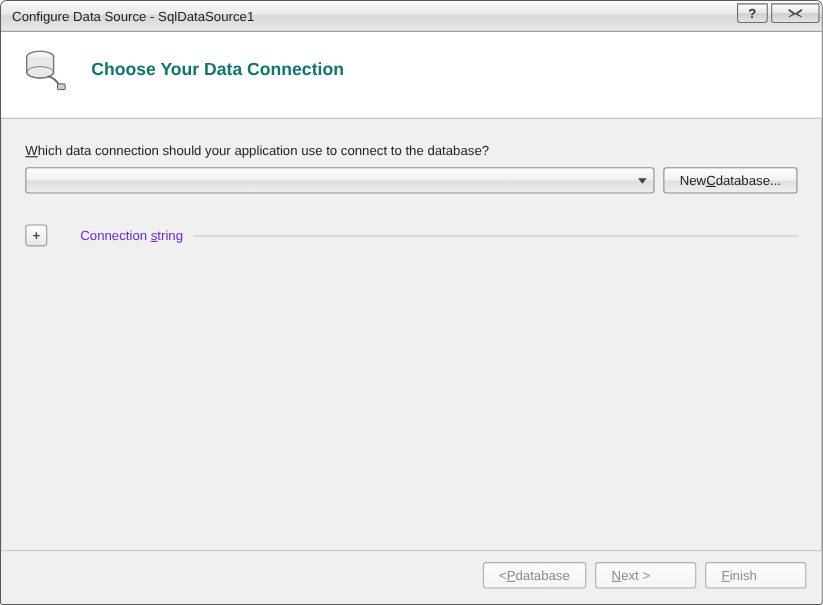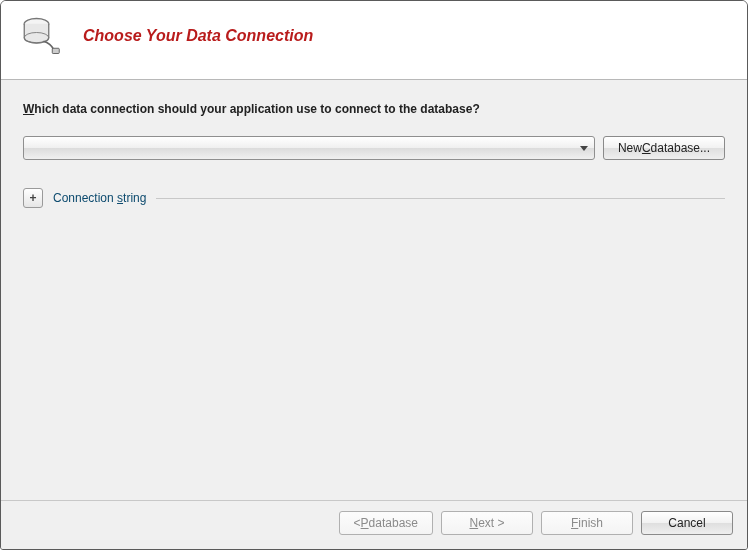--- a/index.html
+++ b/index.html
@@ -73,33 +73,32 @@
   .header-icon {
     width: 42px;
     height: 42px;
     display: flex;
     align-items: center;
     justify-content: center;
   }
   .header-title {
     font-size: 16px;
     font-weight: bold;
-    color: #b91c1c;
-    font-style: italic;
+    color: #0f766e;
   }
   
   .body {
     flex: 1;
     padding: 22px 22px 8px 22px;
     box-sizing: border-box;
     color: #222;
   }
   .prompt {
-    font-weight: bold;
-    margin-bottom: 20px;
+    font-weight: normal;
+    margin-bottom: 8px;
   }
   .mnemonic { text-decoration: underline; }
   .row-conn {
     display: flex;
     gap: 8px;
     align-items: stretch;
   }
   .combo {
     flex: 1;
     height: 24px;
@@ -120,21 +119,21 @@
   }
   .btn {
     height: 24px;
     box-sizing: border-box;
     border: 1px solid #8a8a8a;
     border-radius: 3px;
     background: linear-gradient(to bottom, #ffffff 0%, #f2f2f2 48%, #dfdfdf 52%, #efefef 100%);
     padding: 0 14px;
     display: inline-flex;
     align-items: center;
-    justify-content: center;
+    justify-content: flex-start;
     color: #222;
     white-space: nowrap;
   }
   .btn.disabled {
     color: #8b8b8b;
     border-color: #b0b0b0;
     background: linear-gradient(to bottom, #fcfcfc 0%, #f4f4f4 100%);
   }
   .conn-section {
     margin-top: 28px;
@@ -149,21 +148,21 @@
     border-radius: 3px;
     background: linear-gradient(to bottom, #ffffff, #e6e6e6);
     display: flex;
     align-items: center;
     justify-content: center;
     font-weight: bold;
     color: #444;
     line-height: 1;
     font-size: 12px;
   }
-  .conn-label { color: #0c4a6e; white-space: nowrap; }
+  .conn-label { color: #6d28d9; white-space: nowrap; margin-left: 20px; }
   .hr-line {
     flex: 1;
     height: 1px;
     background: #c8c8c8;
   }
   
   .footer {
     border-top: 1px solid #c8c8c8;
     padding: 10px 14px 14px 14px;
     display: flex;
@@ -171,20 +170,31 @@
     gap: 8px;
     background: #f0f0f0;
   }
   .footer .btn { min-width: 92px; }
 </style>
 </head>
 <body>
 
 <div class="window">
 
+  <div class="titlebar">
+    <div class="title">Configure Data Source - SqlDataSource1</div>
+    <div class="win-btn help">
+      <span>?</span>
+    </div>
+    <div class="win-btn close">
+      <svg viewBox="0 0 16 10">
+        <path d="M2 1 L8 5 L14 1 L14 3 L10 5.5 L14 8 L14 9 L8 6 L2 9 L2 8 L6 5.5 L2 3 Z" fill="#444"></path>
+      </svg>
+    </div>
+  </div>
 
   <div class="header-strip">
     <div class="header-icon">
       <svg viewBox="0 0 48 48" width="42" height="42">
         <ellipse cx="20" cy="10" rx="14" ry="6" fill="#f4f4f4" stroke="#777" stroke-width="1.5"></ellipse>
         <path d="M6 10 v16 a14 6 0 0 0 28 0 V10" fill="#e8e8e8" stroke="#777" stroke-width="1.5"></path>
         <ellipse cx="20" cy="26" rx="14" ry="6" fill="none" stroke="#777" stroke-width="1"></ellipse>
         <path d="M28 30 q8 2 12 10" fill="none" stroke="#666" stroke-width="2"></path>
         <rect x="38" y="38" width="8" height="6" rx="1" fill="#ccc" stroke="#555"></rect>
       </svg>
@@ -227,18 +237,15 @@
         <span>database</span>
     </div>
     <div class="btn disabled">
       <span class="mnemonic">N</span>
         <span>ext &gt;</span>
     </div>
     <div class="btn disabled">
       <span class="mnemonic">F</span>
         <span>inish</span>
     </div>
-    <div class="btn">
-      <span>Cancel</span>
-    </div>
   </div>
 
 </div>
 
 </body></html>

